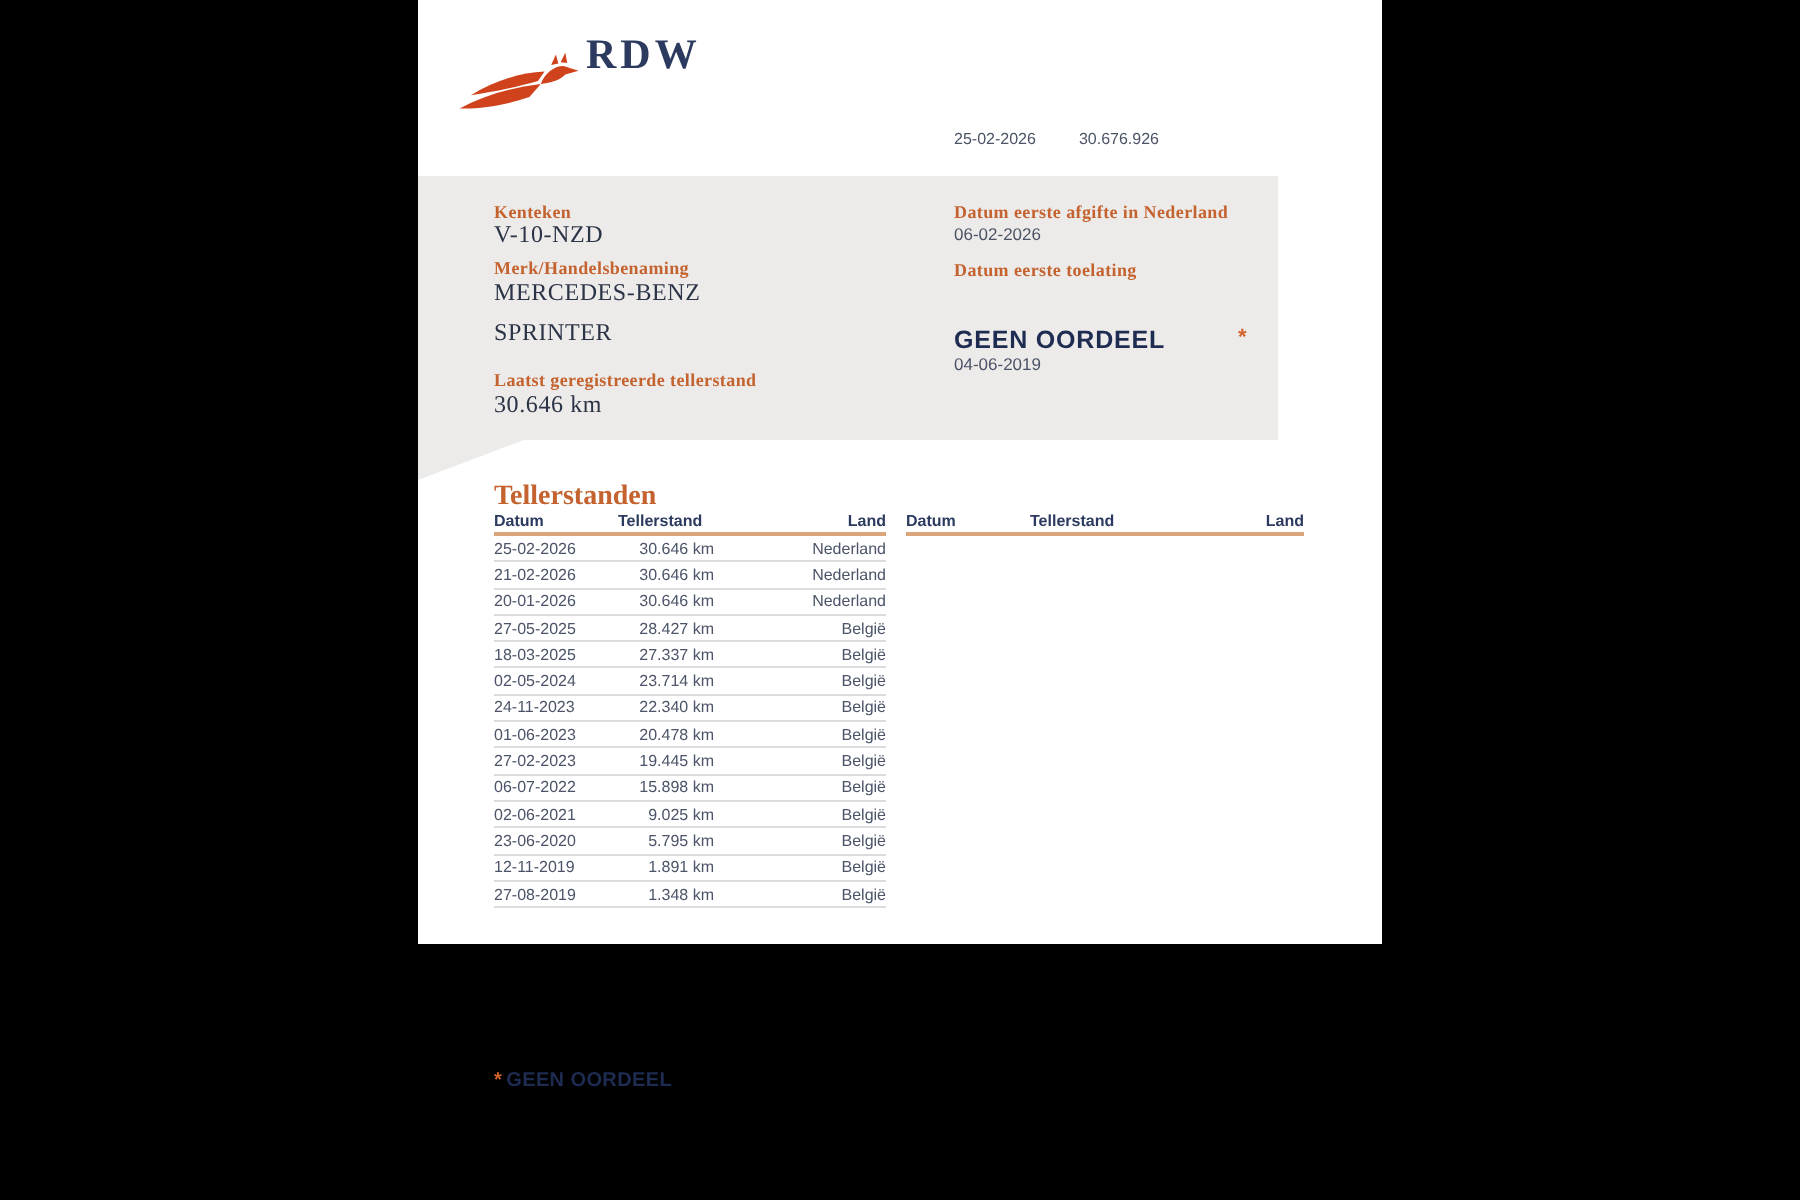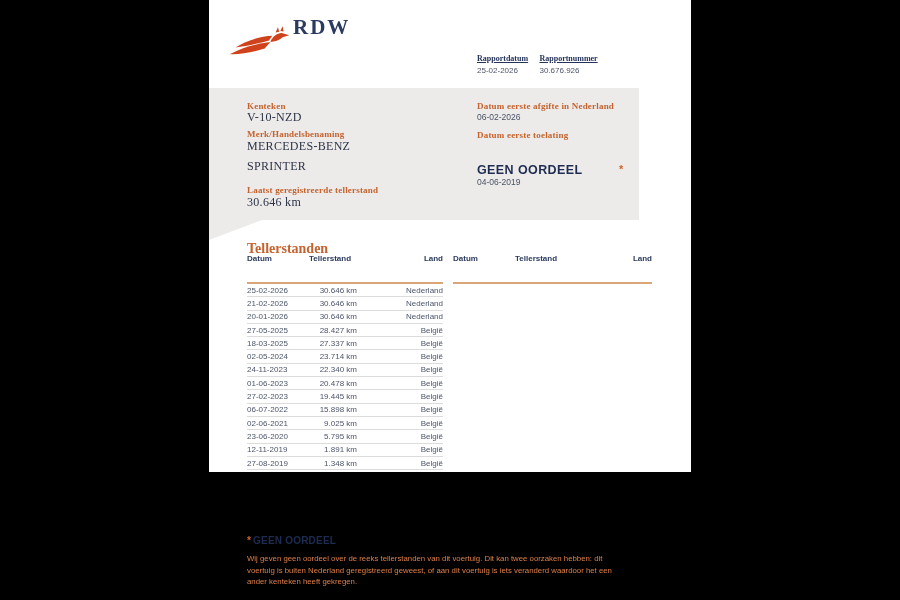--- a/index.html
+++ b/index.html
@@ -30,22 +30,22 @@
   .oordeel{position:absolute;font-size:12.5px;font-weight:700;color:#1f2c52;letter-spacing:0.4px;}
   .oordeel-star{position:absolute;font-size:11px;font-weight:700;color:#d2632b;}
 
   
   .tables-title{position:absolute;left:38px;top:241px;font-family:"Liberation Serif",serif;
                 font-size:14px;font-weight:700;color:#c4632f;}
   .tables{position:absolute;left:38px;top:254px;display:flex;}
   .mtable{display:flex;flex-direction:column;}
   .t1{width:196px;margin-right:10px;}
   .t2{width:199px;}
-  .thead{display:flex;height:11px;border-bottom:2px solid #d8a678;
-         font-size:8px;font-weight:700;color:#2b3a5e;padding-bottom:17px;}
+  .thead{display:flex;align-items:flex-end;height:11px;border-bottom:2px solid #d8a678;
+         font-size:8px;font-weight:700;color:#2b3a5e;padding-bottom:1px;}
   .trow{display:flex;align-items:center;height:12.3px;border-bottom:1px solid #dcdcdc;
         font-size:8px;color:#4b5468;}
   .c-datum{flex:0 0 62px;text-align:left;}
   .c-tell{flex:0 0 48px;text-align:left;white-space:nowrap;}
   .trow .c-tell{text-align:right;}
   .c-land{flex:1;text-align:right;}
 
   
   .foot-head{position:absolute;left:38px;top:535px;font-size:10px;font-weight:700;
              color:#1f2c52;letter-spacing:0.2px;}
@@ -64,24 +64,20 @@
         <path d="M0 32 C13 25 27 21 43 19 L37 26 C25 30 11 32.5 0 32 Z"></path>
         <path d="M6 25 C18 17.5 32 13 45 12.5 L41.5 17.5 C31 20.5 17 23.5 6 25 Z"></path>
         <path d="M43 19 C45 13.5 50 9.5 55 9.5 L63 12 L56 14 C52.5 17.5 47.5 18.5 43 19 Z"></path>
         <path d="M48.5 9 L51 3.5 L52.3 8.2 Z"></path>
         <path d="M53.5 7.5 L56 2.5 L57 8 Z"></path>
       </g>
     </svg>
     <div class="logo-text">RDW</div>
 
 
-    <div class="rep-row" style="top:47px;">
-      <span class="rep-label w58">Rapportdatum</span>
-      <span class="rep-label">Rapportnummer</span>
-    </div>
     <div class="rep-row" style="top:59px;">
       <span class="rep-value w58">25-02-2026</span>
       <span class="rep-value">30.676.926</span>
     </div>
 
     <div class="panel">
       <div class="lbl" style="left:38px;top:13px;">Kenteken</div>
       <div class="bigval" style="left:38px;top:22px;">V-10-NZD</div>
 
       <div class="lbl" style="left:38px;top:41px;">Merk/Handelsbenaming</div>
@@ -200,16 +196,15 @@
       <div class="mtable t2">
         <div class="thead">
           <span class="c-datum">Datum</span>
           <span class="c-tell">Tellerstand</span>
           <span class="c-land">Land</span>
         </div>
       </div>
     </div>
 
     <div class="foot-head"><span class="foot-star">*</span><span>GEEN OORDEEL</span></div>
-    <div class="foot-body">Wij geven geen oordeel over de reeks tellerstanden van dit voertuig. Dit kan twee oorzaken hebben: dit voertuig is buiten Nederland geregistreerd geweest, of aan dit voertuig is iets veranderd waardoor het een ander kenteken heeft gekregen.</div>
 
   </div>
 </div>
 
 </body></html>

